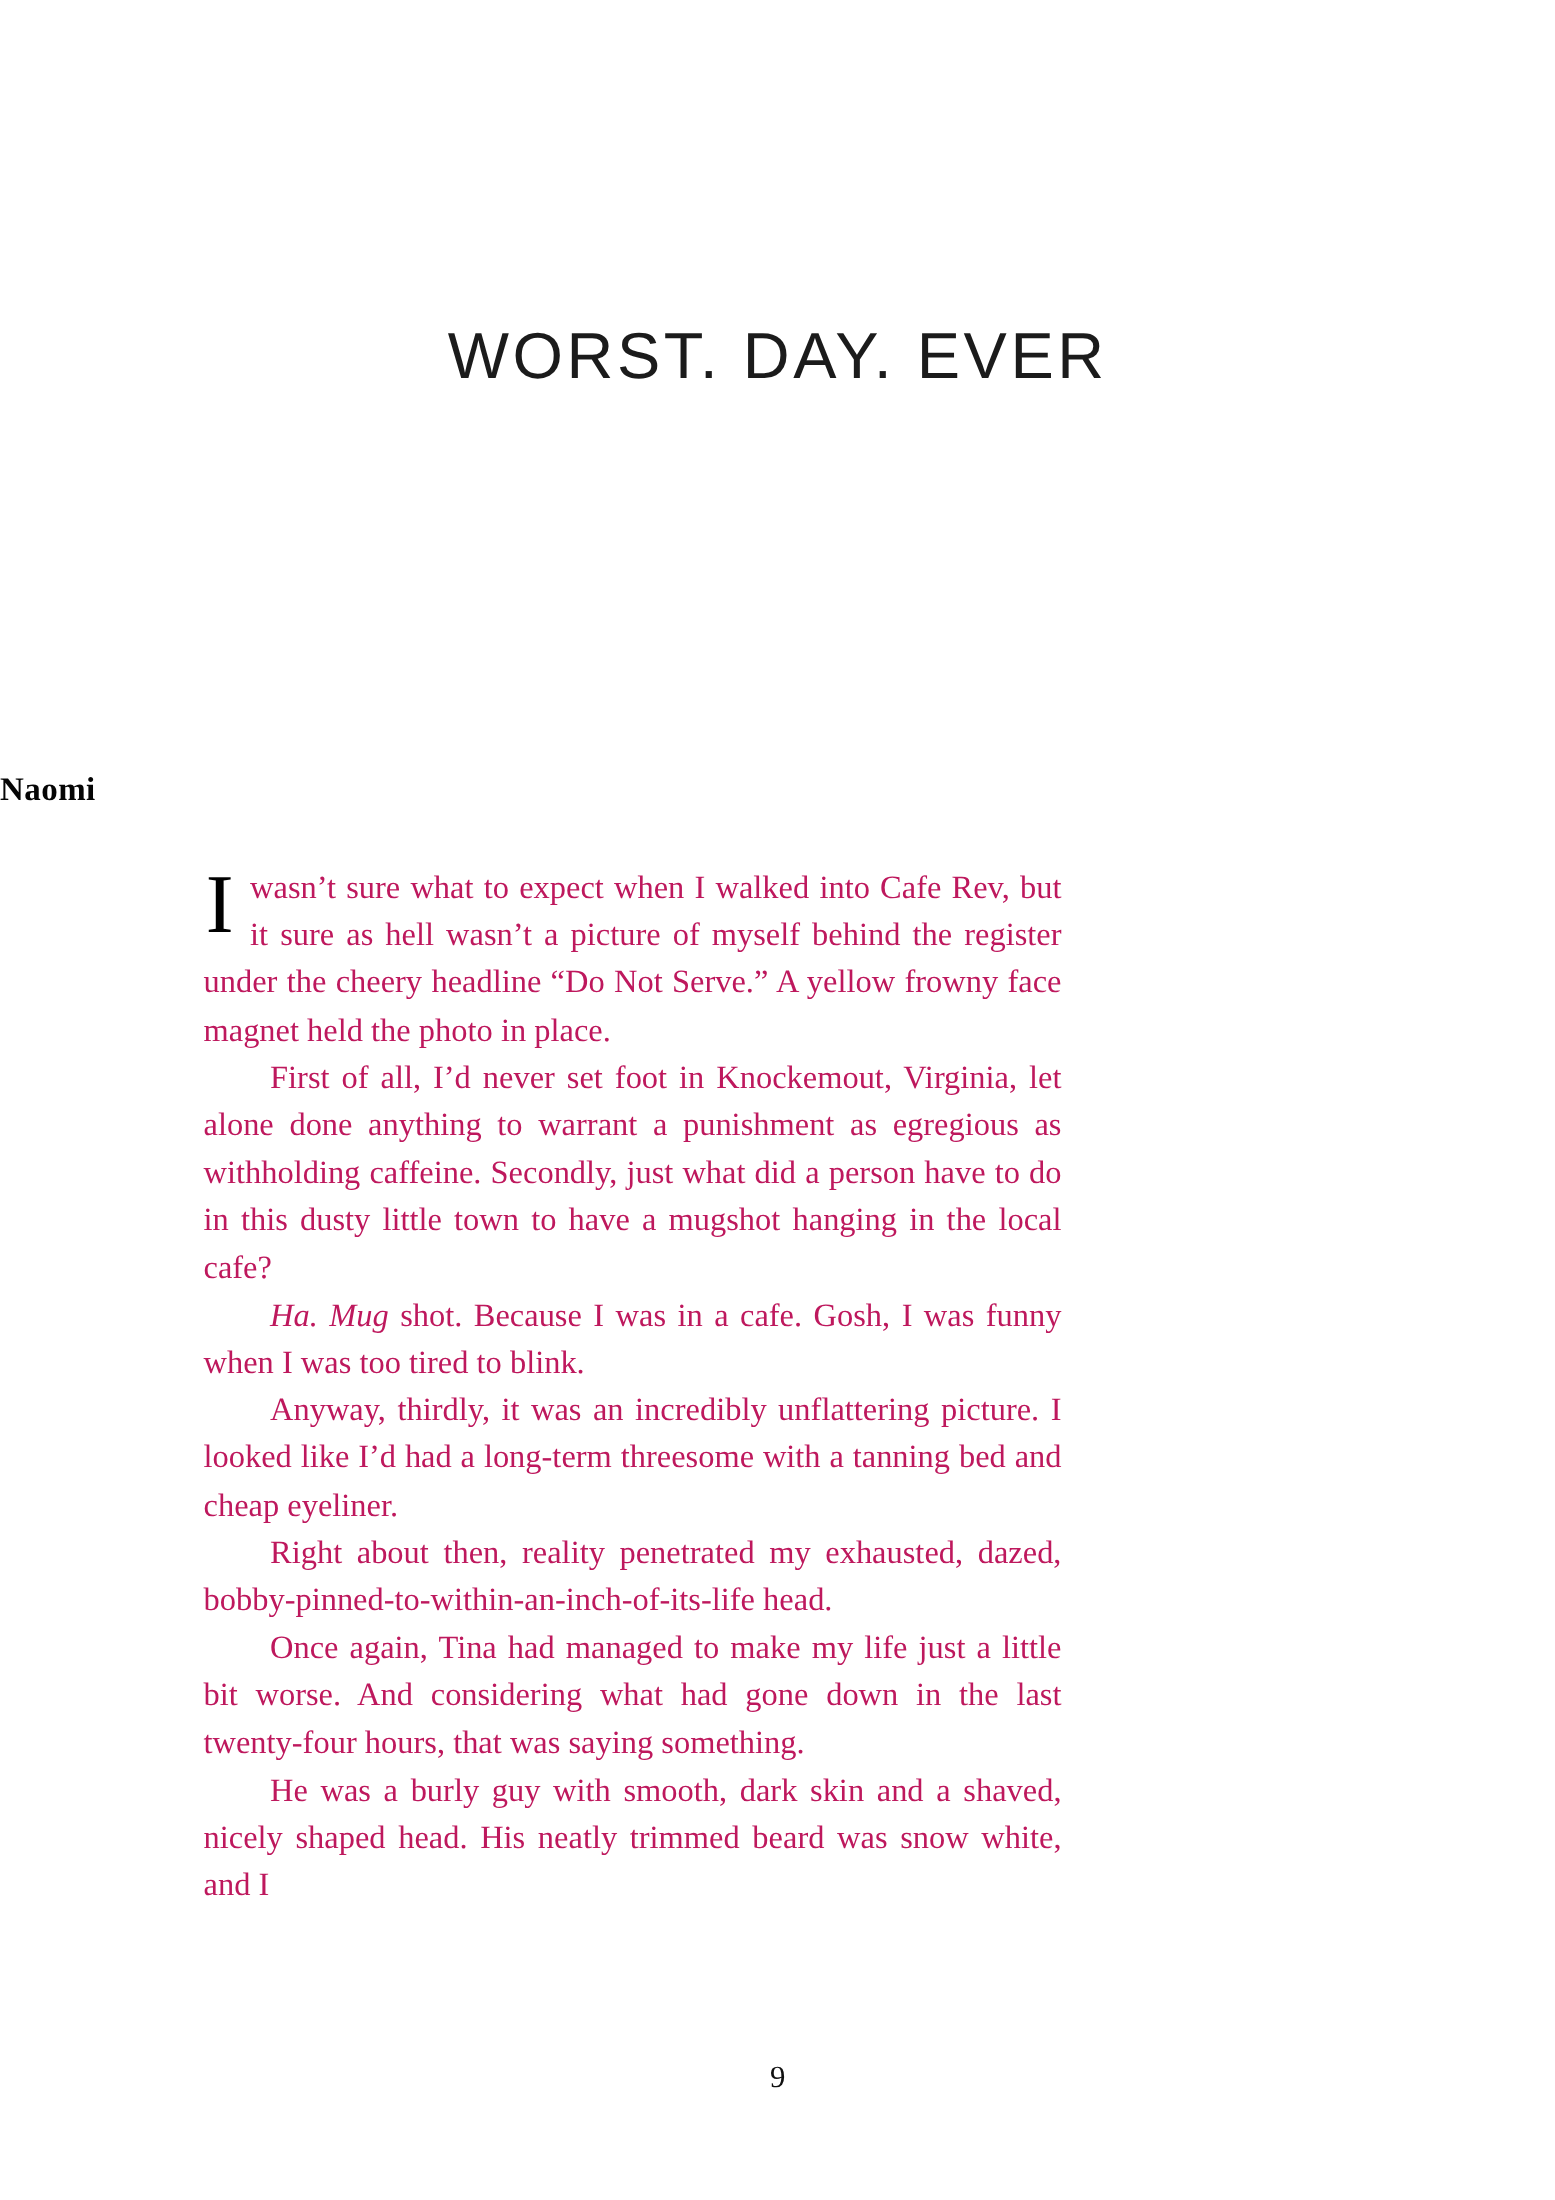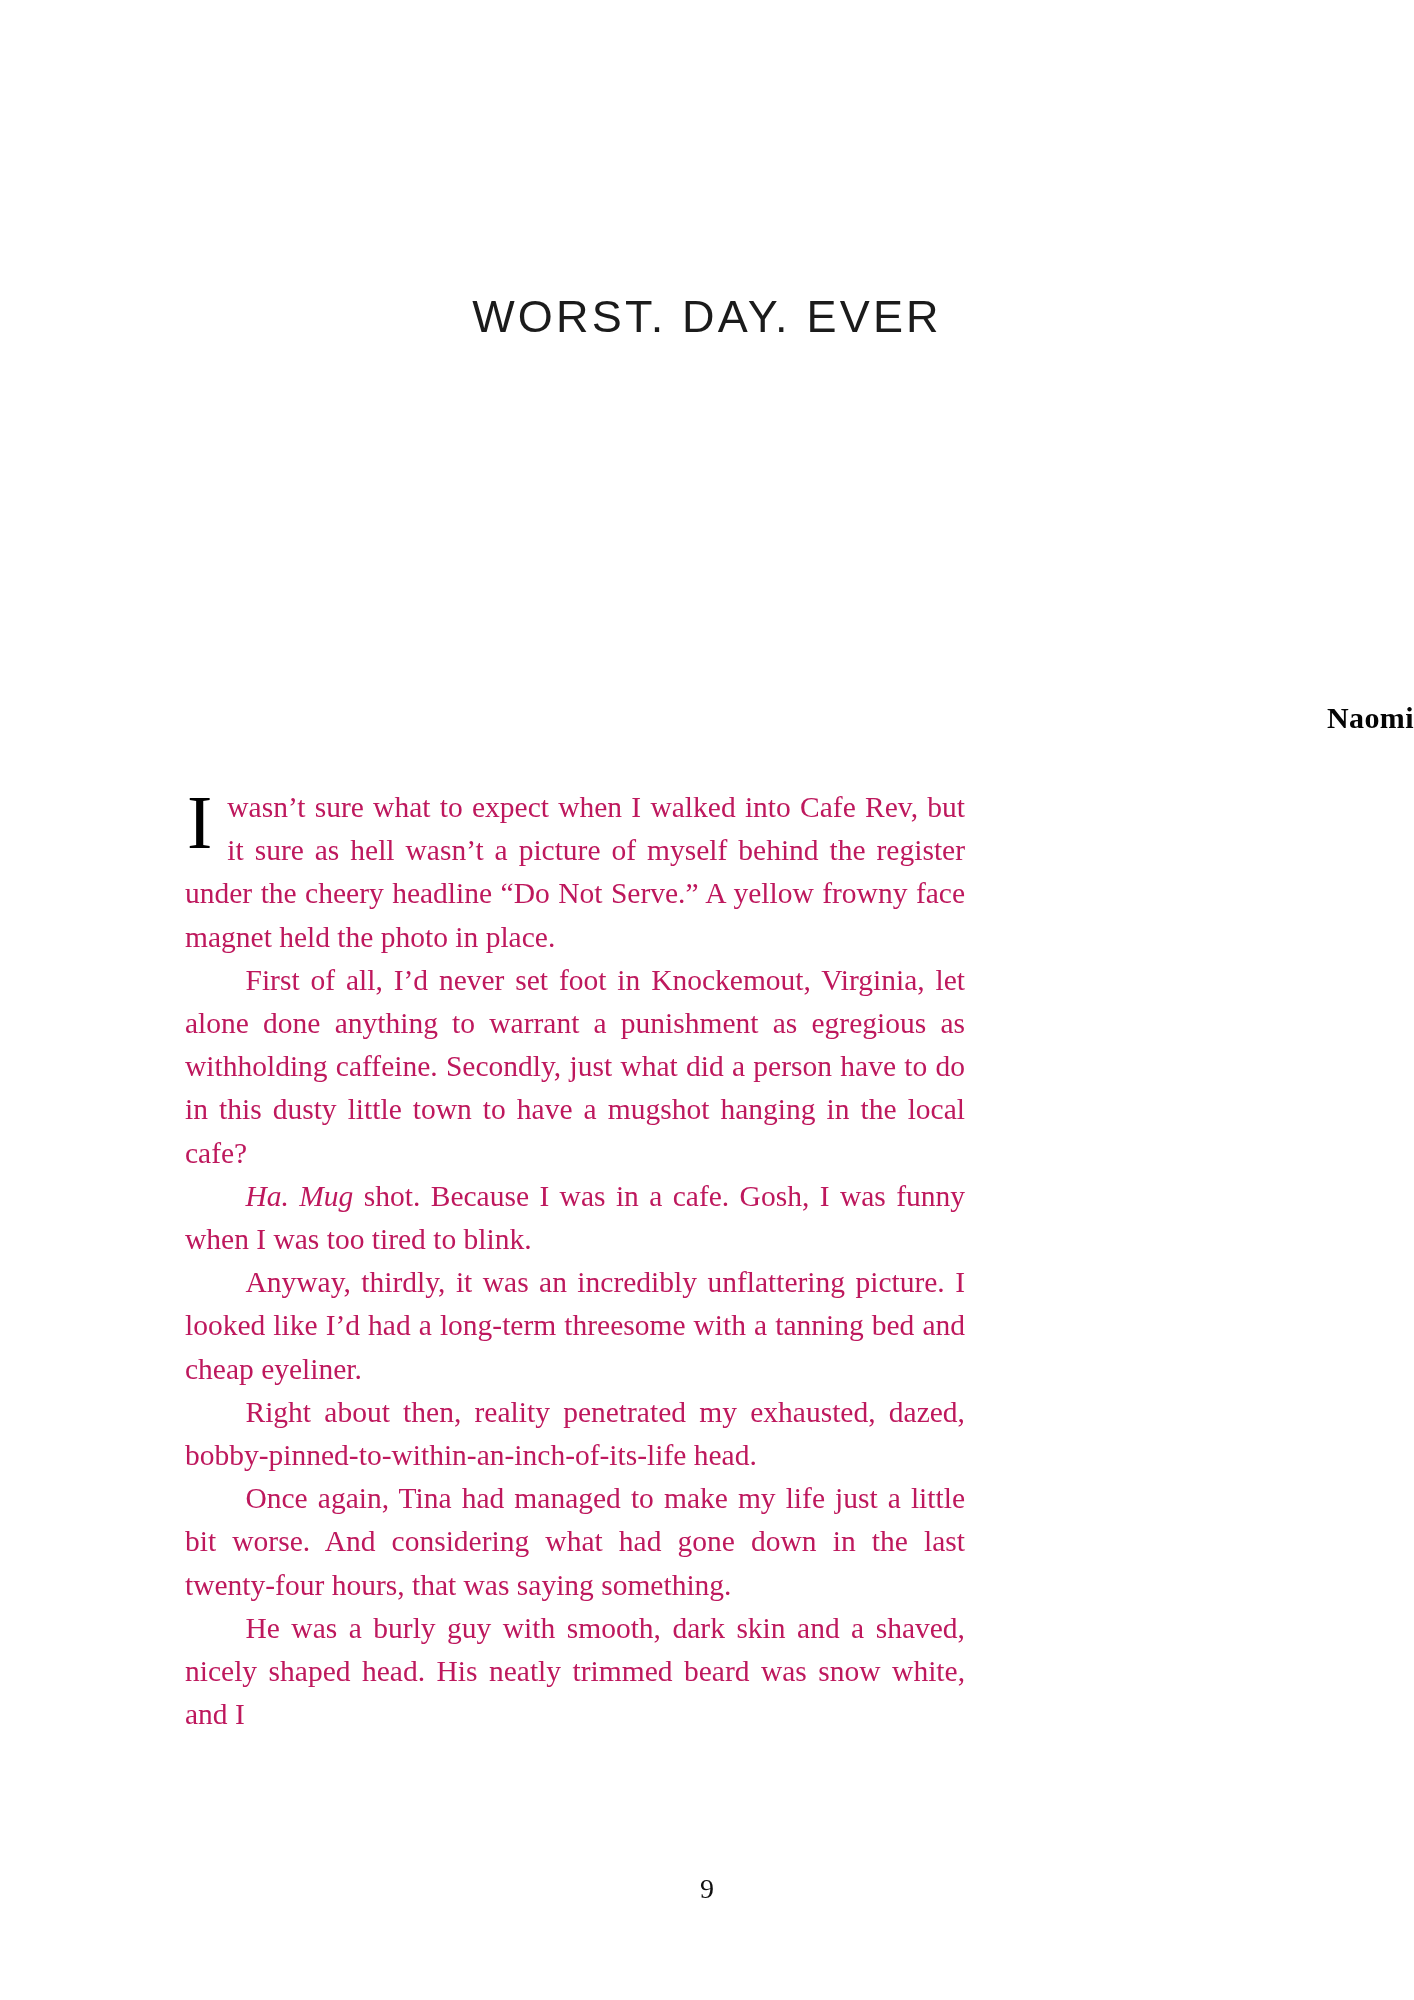--- a/index.html
+++ b/index.html
@@ -19,35 +19,35 @@
 
   
   .chapter-title {
     position: absolute;
     top: 292px;
     left: 0;
     width: 1414px;
     text-align: center;
     font-family: "Liberation Sans", "DejaVu Sans", sans-serif;
     font-weight: 300;
-    font-size: 45px;
+    font-size: 59px;
     letter-spacing: 3.2px;
     color: #1b1b1b;
     white-space: pre;
     line-height: 1.1;
     -webkit-font-smoothing: antialiased;
   }
 
   
   .pov-heading {
     position: absolute;
     top: 700px;
     left: 0;
     width: 1414px;
-    text-align: right;
+    text-align: left;
     font-family: "Liberation Serif", "DejaVu Serif", serif;
     font-weight: bold;
     font-size: 30px;
     letter-spacing: 0.4px;
     color: #050505;
     line-height: 1.2;
   }
 
   
   .body-block {

